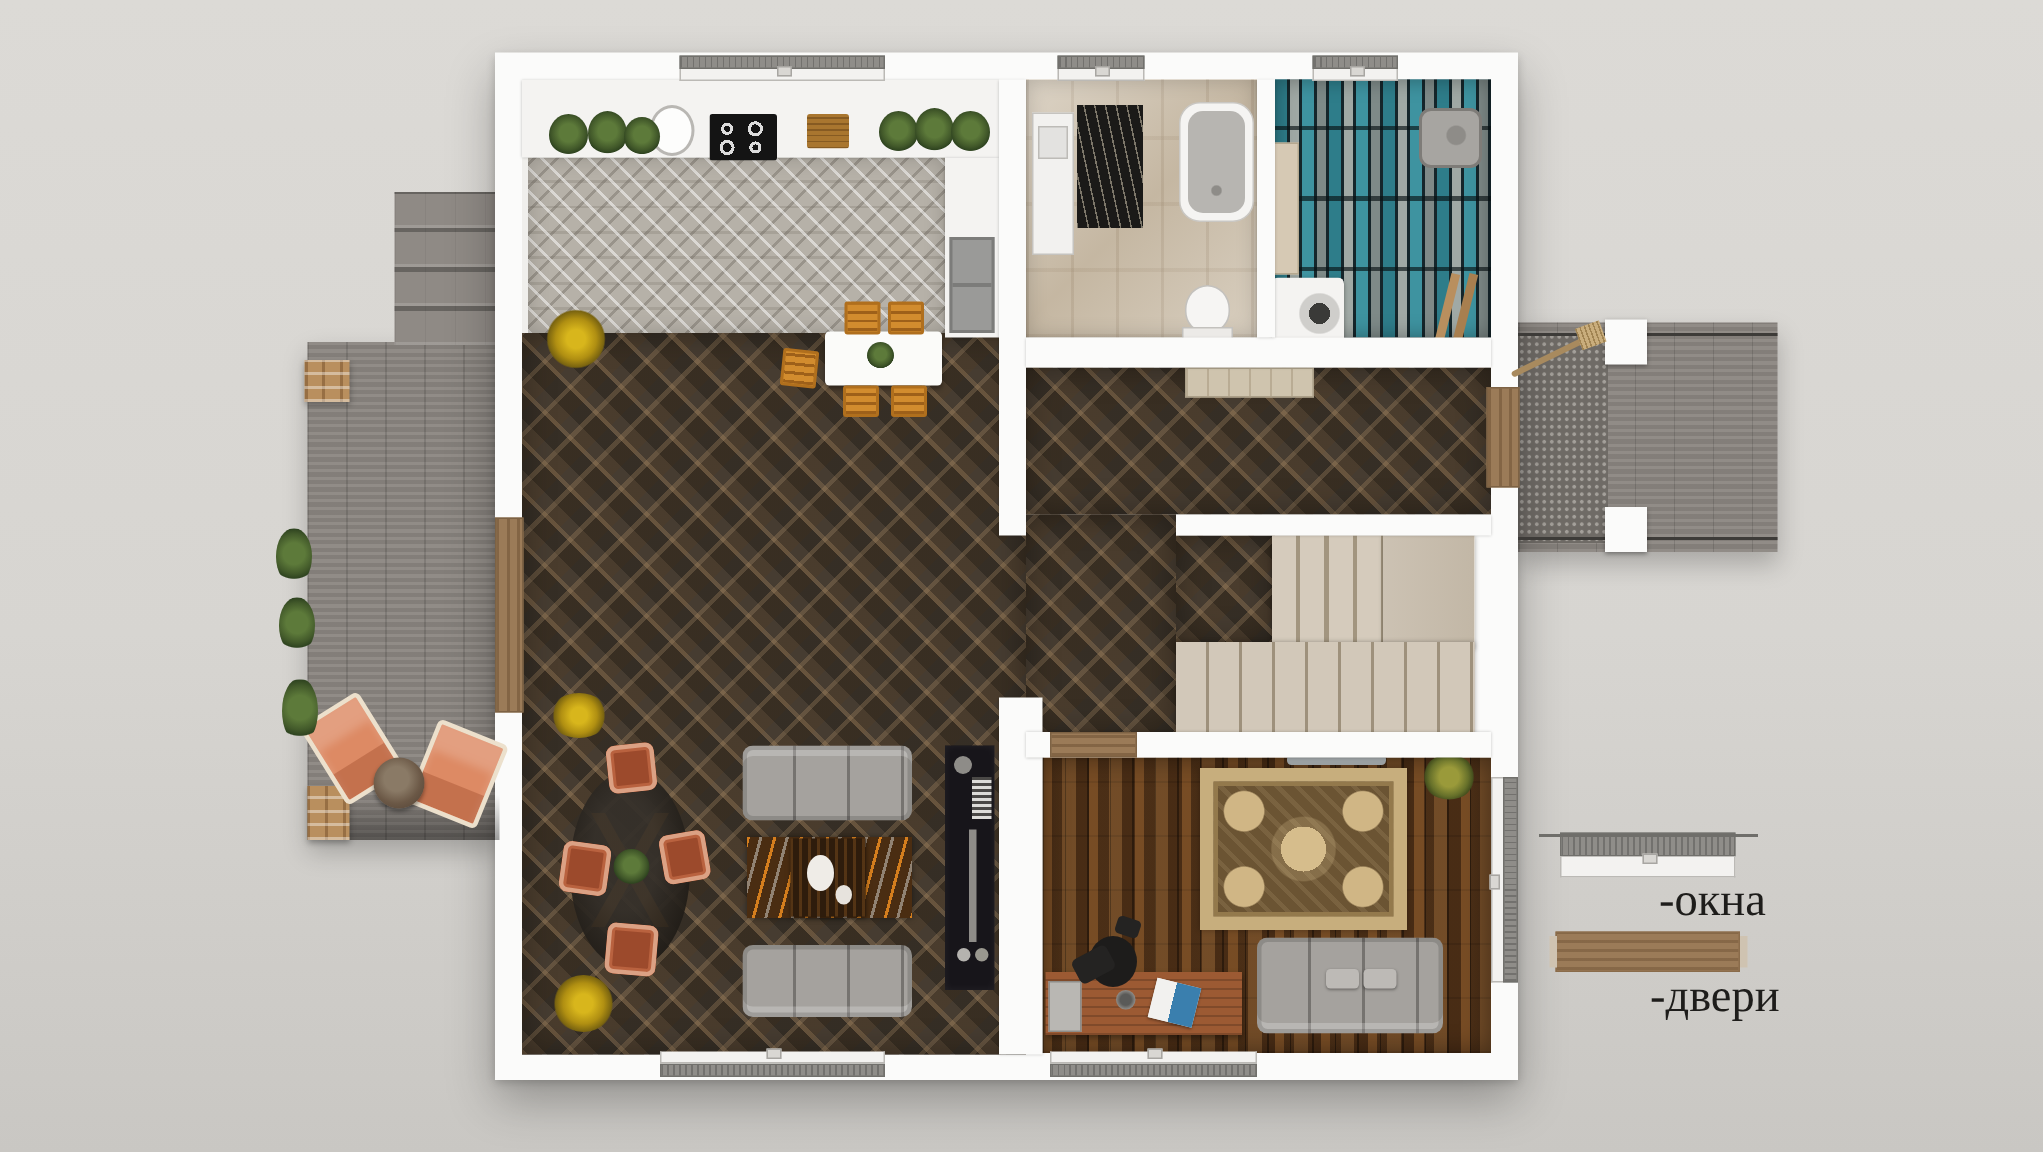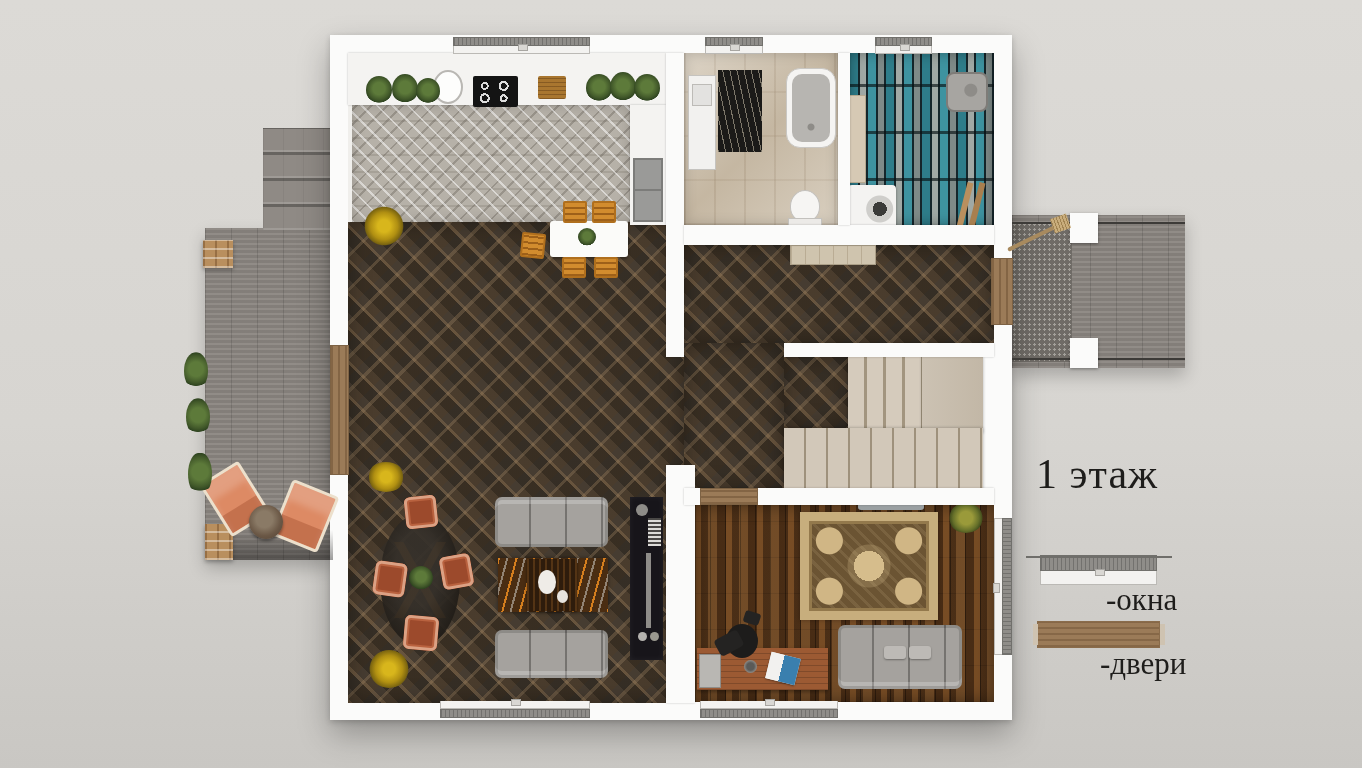--- a/index.html
+++ b/index.html
@@ -273,21 +273,20 @@
   <div class="abs sofa back-bottom" style="left:495px;top:630px;width:113px;height:48px"></div>
   <div class="abs" style="left:630px;top:497px;width:33px;height:163px;background:#17151a;box-shadow:inset 0 0 6px rgba(255,255,255,.06);z-index:9"></div>
   <div class="abs" style="left:646px;top:553px;width:5px;height:75px;background:#8e8c88;z-index:10"></div>
   <div class="abs" style="left:648px;top:518px;width:13px;height:28px;background:repeating-linear-gradient(0deg,#dddcd9 0 2px,#4a4846 2px 4px);z-index:10"></div>
   <div class="abs" style="left:636px;top:504px;width:12px;height:12px;border-radius:50%;background:#8e8c88;z-index:10"></div>
   <div class="abs" style="left:638px;top:632px;width:9px;height:9px;border-radius:50%;background:#b5b3af;z-index:10"></div>
   <div class="abs" style="left:650px;top:632px;width:9px;height:9px;border-radius:50%;background:#9a988f;z-index:10"></div>
   <div class="abs bush-y" style="left:366px;top:462px;width:40px;height:30px"></div>
   <div class="abs bush-y" style="left:368px;top:650px;width:42px;height:38px"></div>
 
-  <div class="abs title-text" style="left:1036px;top:450px">1 этаж</div>
 
   <div class="abs wingline" style="left:1026px;top:556px;width:146px;height:2px"></div>
   <div class="abs window" style="left:1040px;top:555px;width:117px;height:30px">
     <span class="bar"></span>
     <span class="sill">
         <i></i>
       </span>
   </div>
   <div class="abs legend-label" style="left:1106px;top:582px">-окна</div>
 

